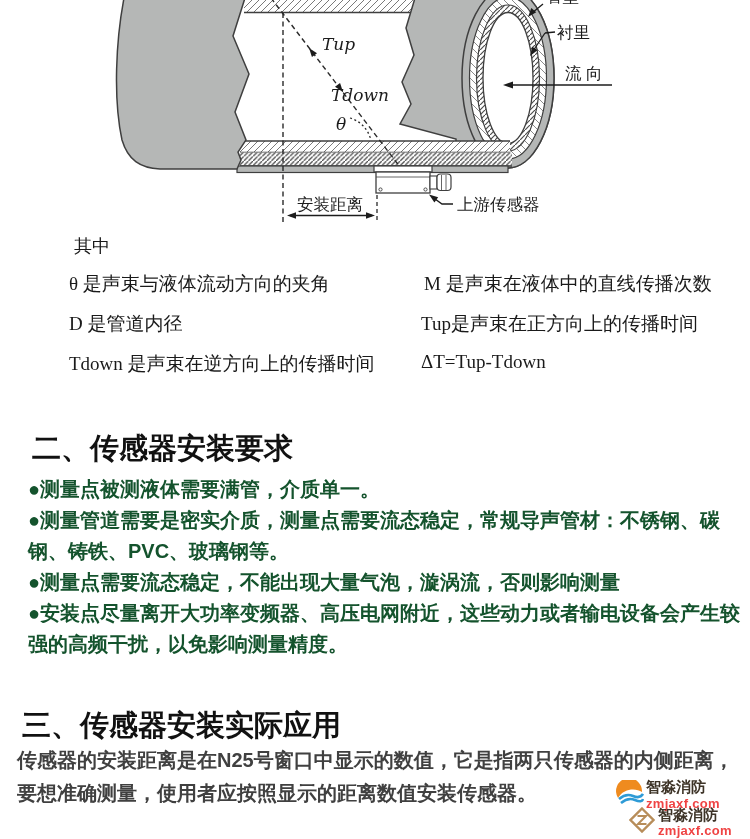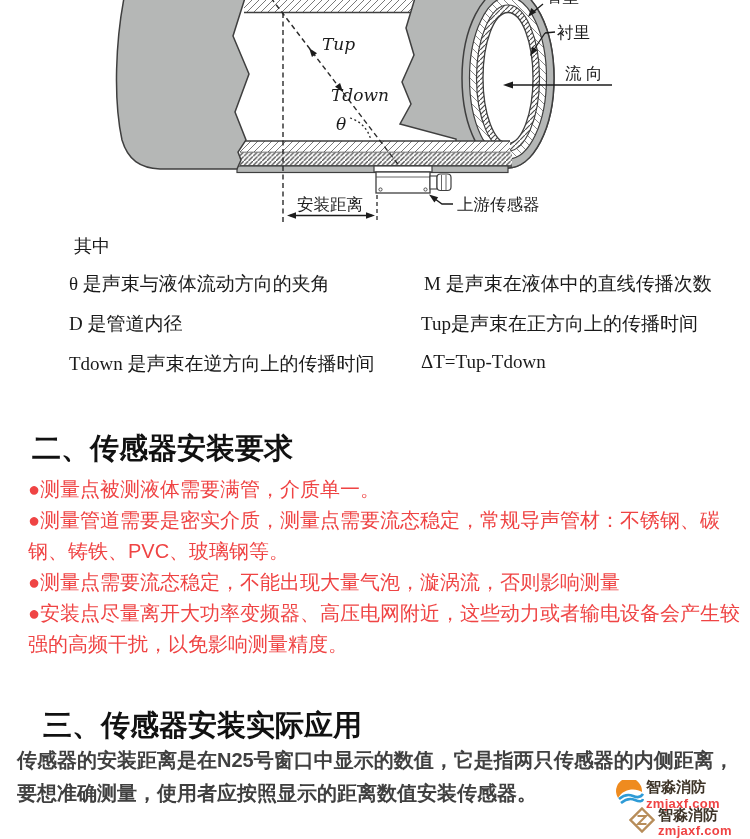--- a/index.html
+++ b/index.html
@@ -3,21 +3,21 @@
 <meta charset="utf-8">
 <style>
   html,body{margin:0;padding:0;background:#fff;}
   .page{position:relative;width:750px;height:839px;background:#ffffff;overflow:hidden;
         font-family:"Liberation Sans",sans-serif;color:#1a1a1a;}
   .abs{position:absolute;}
   .serif{font-family:Liberation Serif, serif;margin-left:36px;}
   .intro{font-size:18px;}
   .defrow{font-size:19px;white-space:nowrap;}
   .h2head{font-size:29px;font-weight:bold;color:#111;white-space:nowrap;}
-  .bullets{width:716px;font-size:20px;line-height:31px;font-weight:400;color:#ef4444;}
+  .bullets{width:716px;font-size:20px;line-height:31px;font-weight:700;color:#14532d;}
   .para{width:726px;font-size:20px;line-height:33px;font-weight:600;color:#404040;}
   .diagram{position:absolute;left:0;top:0;}
   .dlabel{font-family:"Liberation Sans",sans-serif;font-size:16.5px;fill:#1c1c1c;}
   .dmath{font-family:"DejaVu Serif","Liberation Serif",serif;font-style:italic;font-size:17px;fill:#1c1c1c;}
   .watermark{position:absolute;left:614px;top:774px;width:134px;height:64px;z-index:5;}
   .wm-brand{font-size:15px;font-weight:bold;color:#3d3327;line-height:17px;white-space:nowrap;}
   .wm-site{font-size:13px;font-weight:bold;color:#ef4444;letter-spacing:.3px;white-space:nowrap;}
 </style>
 </head>
 <body>
@@ -143,21 +143,21 @@
 
   <div class="abs h2head" style="left:32px;top:429px">二、传感器安装要求</div>
 
   <div class="abs bullets" style="left:28px;top:474px">
     <div>●测量点被测液体需要满管，介质单一。</div>
     <div>●测量管道需要是密实介质，测量点需要流态稳定，常规导声管材：不锈钢、碳钢、铸铁、PVC、玻璃钢等。</div>
     <div>●测量点需要流态稳定，不能出现大量气泡，漩涡流，否则影响测量</div>
     <div>●安装点尽量离开大功率变频器、高压电网附近，这些动力或者输电设备会产生较强的高频干扰，以免影响测量精度。</div>
   </div>
 
-  <div class="abs h2head" style="left:43px;top:706px">三、传感器安装实际应用</div>
+  <div class="abs h2head" style="left:22px;top:706px">三、传感器安装实际应用</div>
 
   <div class="abs para" style="left:17px;top:744px">传感器的安装距离是在N25号窗口中显示的数值，它是指两只传感器的内侧距离，要想准确测量，使用者应按照显示的距离数值安装传感器。</div>
 
   <div class="watermark">
     <svg class="abs" style="left:2px;top:6px" width="28" height="28" viewBox="0 0 28 28">
       <path d="M2,18 A13,13 0 1 1 26,12 C20,8 8,8 2,18 Z" fill="#ef8b1f"></path>
       <path d="M3,19 Q10,13 17,16 T27,14" fill="none" stroke="#2e9bd6" stroke-width="2.6"></path>
       <path d="M5,23 Q12,17 19,20 T27,19" fill="none" stroke="#2e9bd6" stroke-width="2.6"></path>
     </svg>
     <div class="abs wm-brand" style="left:32px;top:4px">智淼消防</div>

